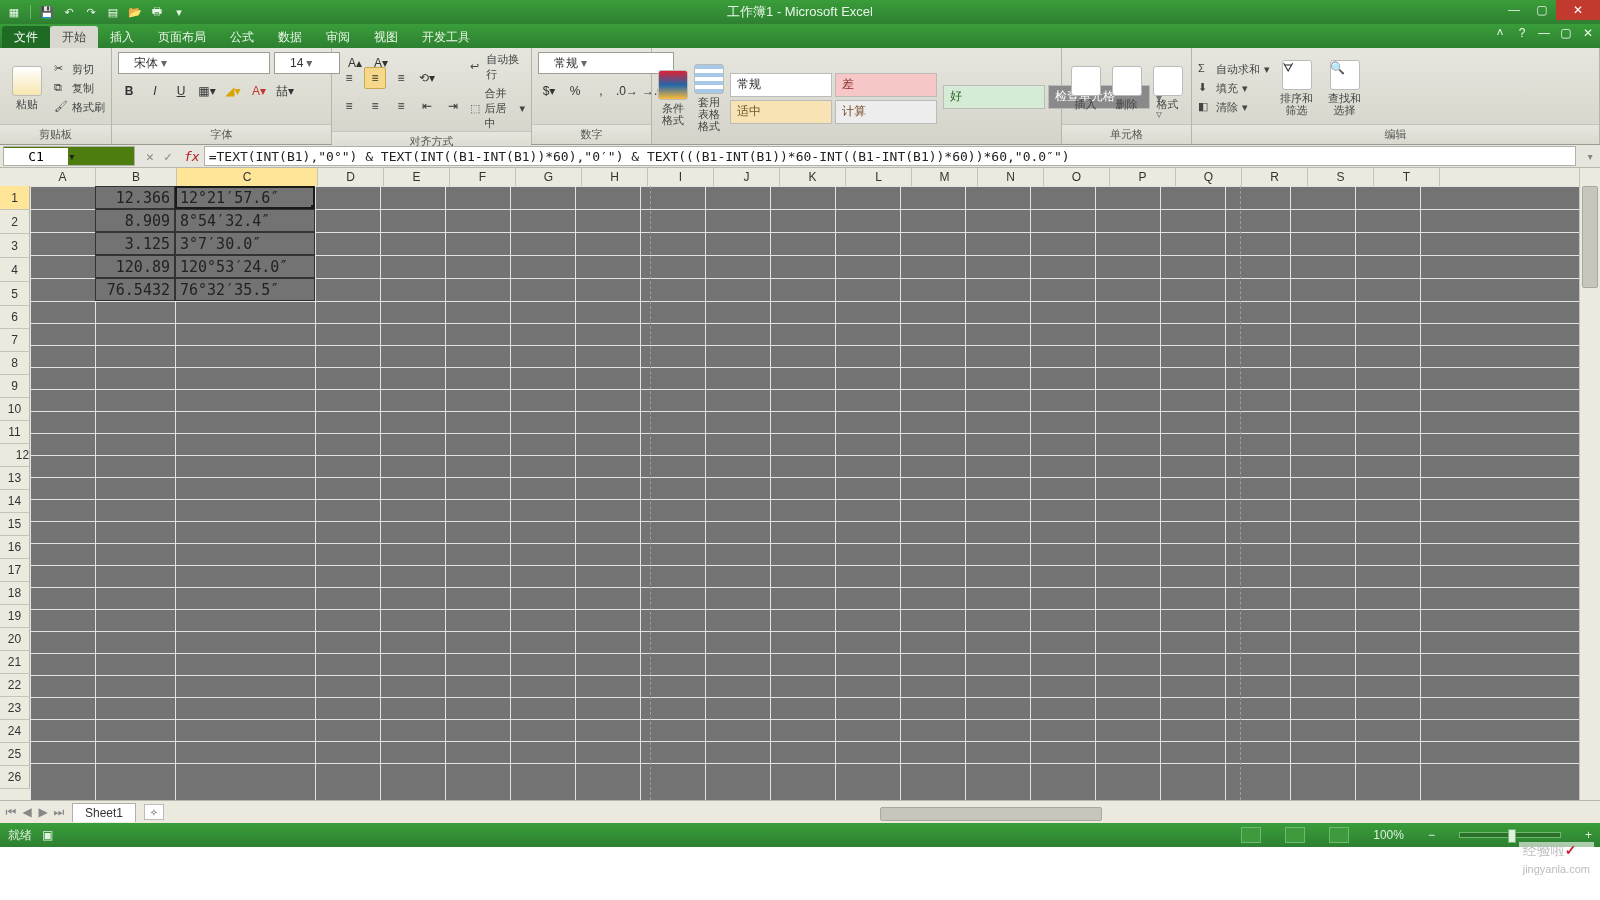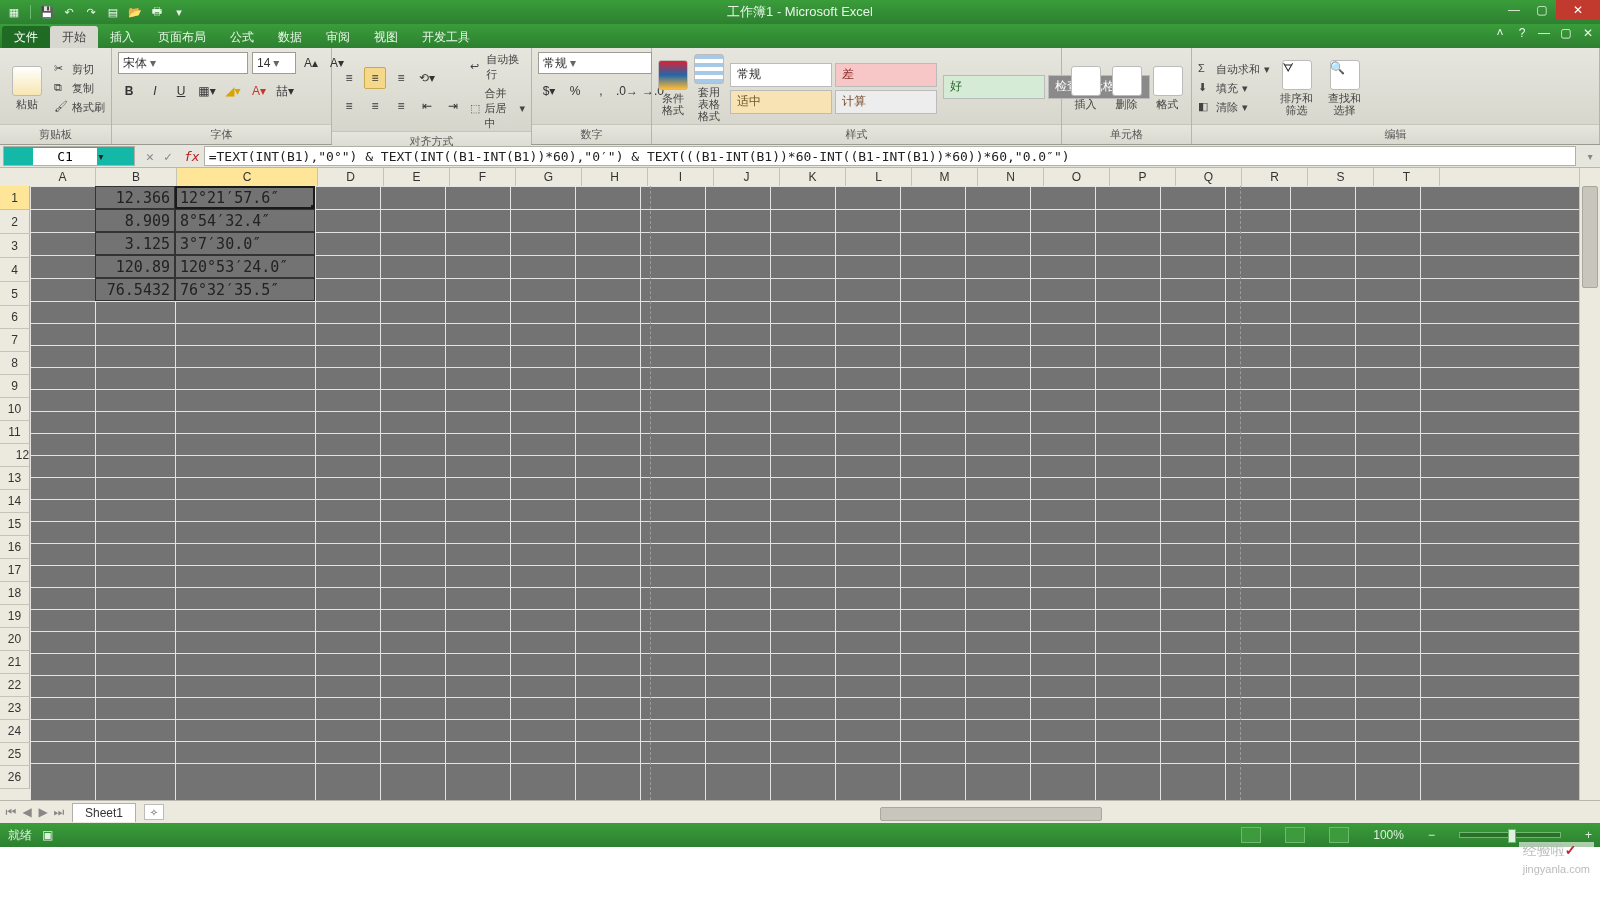--- a/index.html
+++ b/index.html
@@ -23,36 +23,36 @@
   .ribbon{height:96px;background:linear-gradient(#e6e6de,#d3d3c9);border-bottom:1px solid #9a9a90;display:flex}
   .group{display:flex;flex-direction:column;border-right:1px solid #b5b5aa;padding:4px 6px 0 6px;height:96px;box-sizing:border-box}
   .group .body{flex:1;display:flex;align-items:center;gap:6px}
   .group .label{text-align:center;font-size:11px;color:#555;padding:2px 0;background:linear-gradient(#e6e6de,#d9d9cf);border-top:1px solid #c5c5bb;margin:0 -6px}
   .bigbtn{width:42px;display:flex;flex-direction:column;align-items:center;justify-content:center;gap:2px;height:68px}
   .bigbtn .ic{width:28px;height:28px;border:1px solid #bbb;border-radius:3px;background:#fff}
   .bigbtn .lbl{font-size:11px;color:#444;text-align:center;line-height:1.1}
   .vlist{display:flex;flex-direction:column;gap:4px}
   .smbtn{display:flex;align-items:center;gap:4px;font-size:11px;color:#444}
   .smbtn .ic{width:14px;height:14px}
-  .combo{border:1px solid #9d9d93;background:#fff;height:20px;display:flex;align-items:center;padding:0 4px;font-size:12px;color:#333}
+  .combo{border:1px solid #9d9d93;background:#fff;height:20px;display:flex;align-items:center;padding:0 15px;font-size:12px;color:#333}
   .drop{width:12px;text-align:center;color:#666}
   .rowbtns{display:flex;gap:4px}
   .sq{width:20px;height:20px;border:1px solid transparent;display:flex;align-items:center;justify-content:center;font-size:12px;color:#333;border-radius:2px}
   .sq.sel{background:#f5d88a;border-color:#c9a94e}
   .stylebox{width:88px;height:22px;border:1px solid #bbb;font-size:12px;display:flex;align-items:center;padding:0 6px}
   .stylegrid{display:grid;grid-template-columns:repeat(2,auto);grid-template-rows:repeat(2,auto);gap:3px}
   .sb-normal{background:#fff;color:#333}
   .sb-bad{background:#f7c7c7;color:#8a2d2d}
   .sb-good{background:#d5ebd5;color:#2d6b2d}
   .sb-neutral{background:#f7e3b3;color:#6b5a2a}
   .sb-calc{background:#ededed;color:#7a4a2a}
   .sb-check{background:#8a8a8a;color:#fff}
   
   .fbarrow{height:22px;background:#e6e6de;border-bottom:1px solid #b7b7ad;display:flex;align-items:center;font-family:"Consolas","SimSun",monospace;font-size:13px}
-  .namebox{width:130px;border:1px solid #b0b0a6;background:#14b8a6;margin:1px 3px;height:18px;display:flex;align-items:center;justify-content:center}
+  .namebox{width:130px;border:1px solid #b0b0a6;background:#4d7c0f;margin:1px 3px;height:18px;display:flex;align-items:center;}
   .namebox input{border:0;width:60px;font:inherit;text-align:center;outline:none}
   .fxbtns{display:flex;gap:2px;padding:0 4px;color:#888}
   .fxbtns span{width:16px;text-align:center}
   .fx{font-style:italic;padding:0 4px;color:#b91c1c}
   .formula{flex:1;background:#fff;border:1px solid #b0b0a6;height:18px;margin:1px 4px 1px 0;display:flex;align-items:center;padding:0 4px;white-space:nowrap;overflow:hidden}
   
   .gridwrap{position:relative;height:632px;display:flex}
   .colheads{position:absolute;left:30px;right:20px;top:0;height:18px;display:flex;background:#eceade}
   .colhead{height:18px;border-right:1px solid #c4c4b9;border-bottom:1px solid #b7b7ad;display:flex;align-items:center;justify-content:center;font-size:12px;color:#333}
   .colhead.sel{background:#ffe598}
@@ -253,21 +253,20 @@
       <div class="stylegrid">
         <div class="stylebox sb-good">好</div>
         <div class="stylebox sb-check">检查单元格</div>
       </div>
       <div style="display:flex;flex-direction:column;gap:2px;color:#777">
         <span>▴</span>
         <span>▾</span>
         <span>▿</span>
       </div>
     </div>
-    <div class="label">样式</div>
   </div>
 
   <div class="group" style="width:130px">
     <div class="body">
       <div class="bigbtn" style="width:36px">
           <div class="ic"></div>
           <div class="lbl">插入</div>
         </div>
       <div class="bigbtn" style="width:36px">
           <div class="ic"></div>

